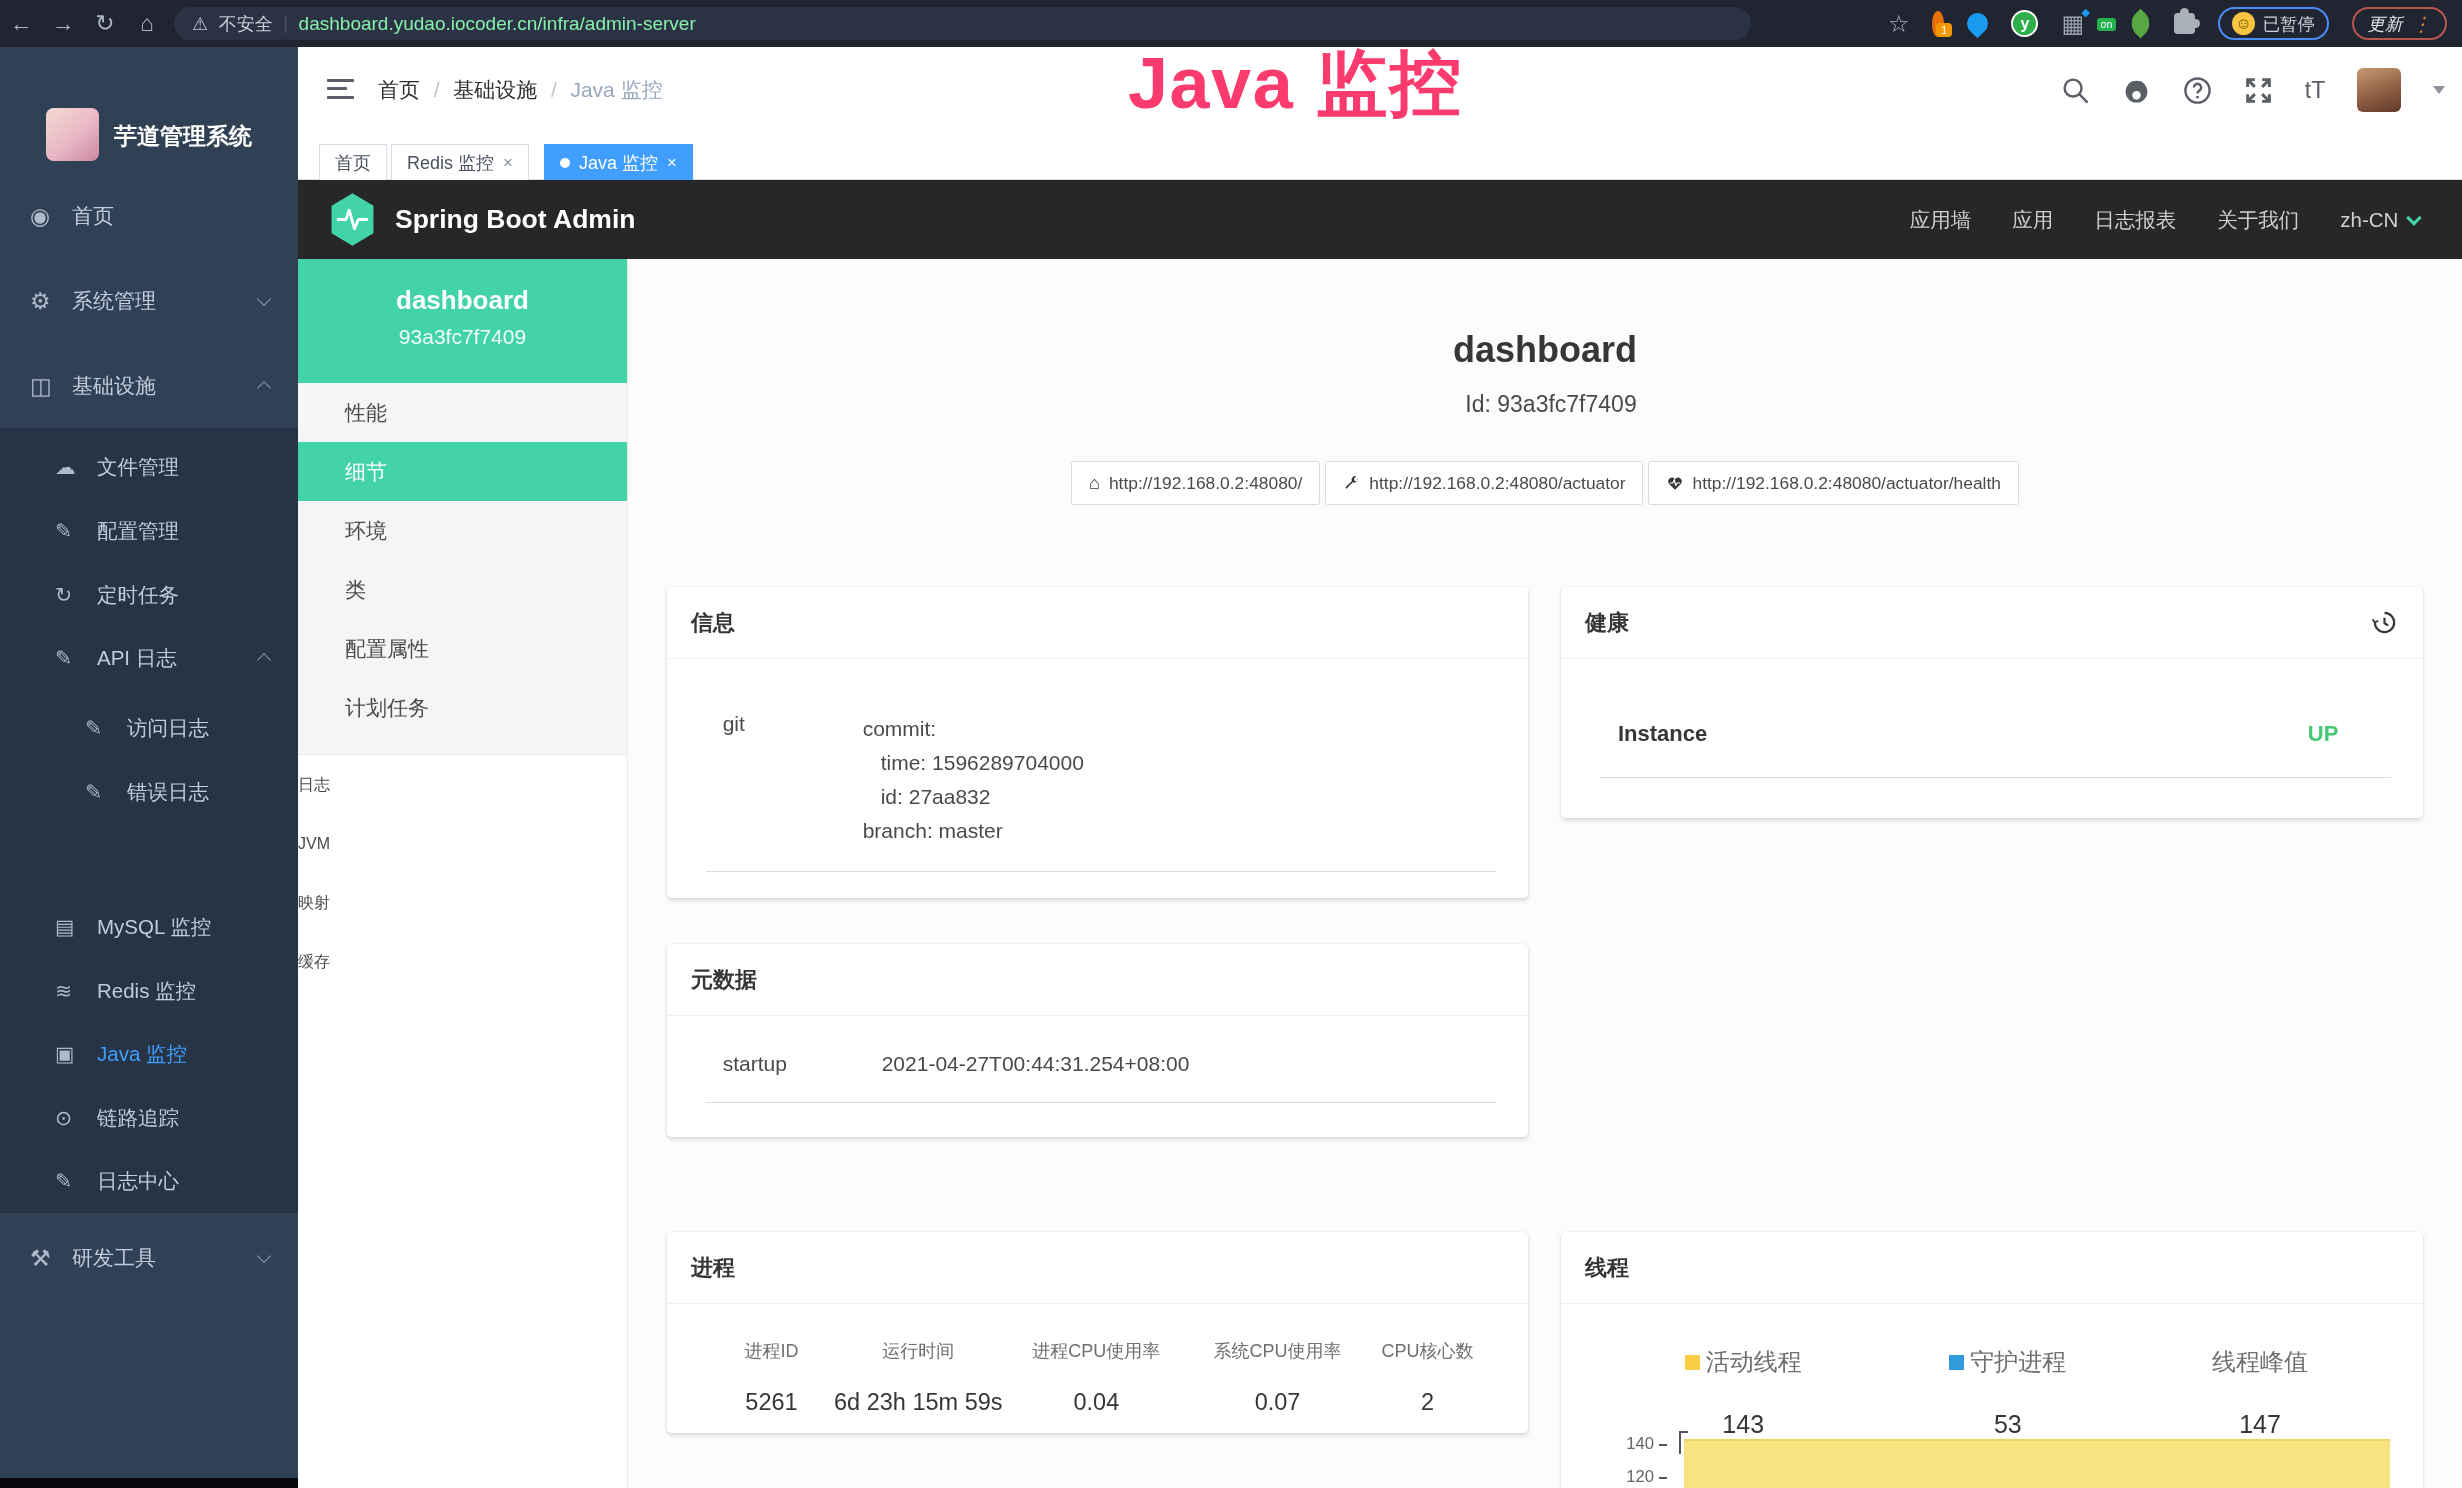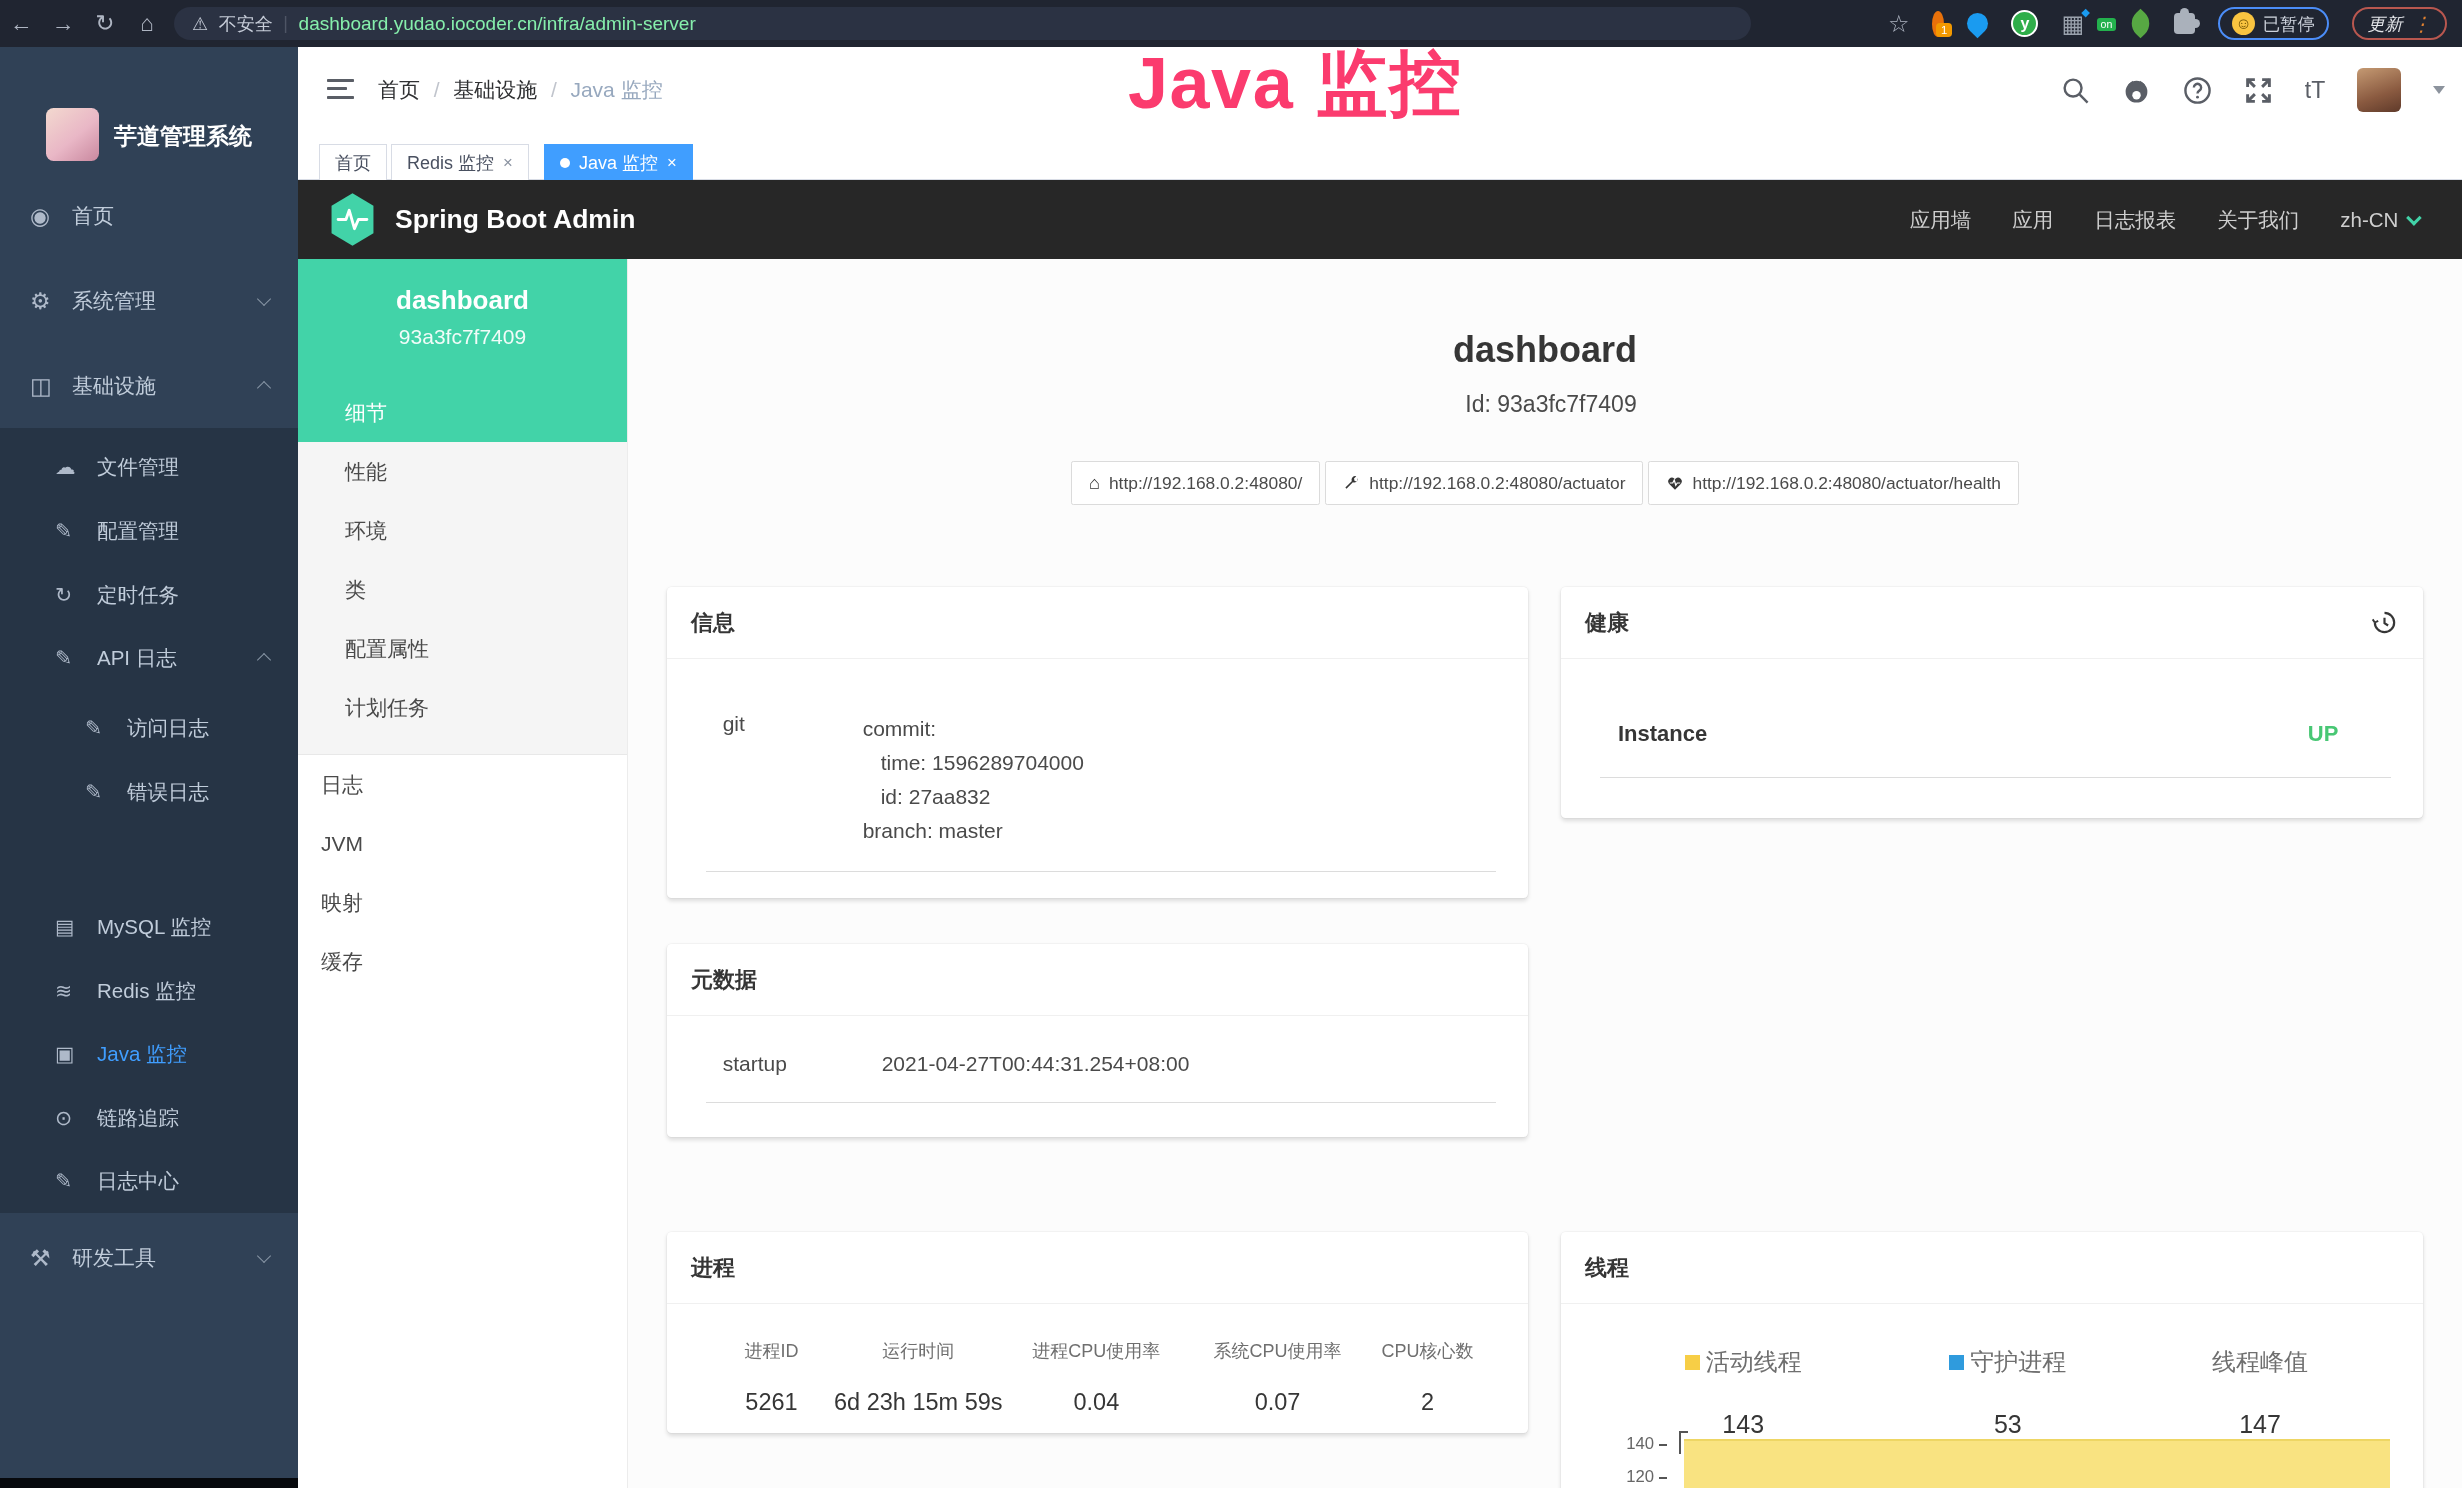--- a/index.html
+++ b/index.html
@@ -113,21 +113,21 @@
   .inst-sidebar{position:absolute;left:0;top:0;width:330px;bottom:0;background:#fff;
                 border-right:0.8px solid #ececec;}
   .inst-head{height:124px;background:#42d3a8;color:#fff;text-align:center;}
   .inst-name{font-size:26px;font-weight:bold;padding-top:26px;}
   .inst-id{font-size:21px;margin-top:9px;color:rgba(255,255,255,.92);}
   .inst-section{height:59px;line-height:59px;background:#f5f5f5;font-weight:bold;font-size:22px;
                 color:#363636;padding-left:23px;border-bottom:0.8px solid #e8e8e8;}
   .inst-gray{background:#f5f5f5;padding-bottom:16.7px;border-bottom:0.8px solid #e8e8e8;}
   .ins-item{height:59px;line-height:59px;padding-left:47px;font-size:21px;color:#4a4a4a;}
   .ins-item.active{background:#42d3a8;color:#fff;}
-  .view-item{height:59px;line-height:59px;padding-left:23px;font-size:21px;color:#4a4a4a;}
+  .view-item{height:59px;line-height:59px;font-size:16px;color:#4a4a4a;}
 
   .main{position:absolute;left:330px;right:0;top:0;bottom:0;background:#fcfcfc;}
   .page-title{position:absolute;top:70px;left:0;right:0;text-align:center;font-size:36px;
               font-weight:600;color:#363636;}
   .page-id{position:absolute;top:132px;left:12px;right:0;text-align:center;font-size:23px;color:#4a4a4a;}
   .chips{position:absolute;top:202px;left:0;right:0;display:flex;justify-content:center;gap:4.6px;}
   .chip{border:0.8px solid #dbdbdb;background:#fff;height:44px;display:flex;align-items:center;
         gap:9px;padding:0 16.7px;font-size:17.4px;color:#4a4a4a;border-radius:2.3px;}
   .chip-ic{font-size:18px;color:#363636;}
 
@@ -374,22 +374,22 @@
     </div>
 
     <div class="content">
 
       <div class="inst-sidebar">
         <div class="inst-head">
           <div class="inst-name">dashboard</div>
           <div class="inst-id">93a3fc7f7409</div>
         </div>
         <div class="inst-gray">
+          <div class="ins-item">性能</div>
           <div class="ins-item active">细节</div>
-          <div class="ins-item">性能</div>
           <div class="ins-item">环境</div>
           <div class="ins-item">类</div>
           <div class="ins-item">配置属性</div>
           <div class="ins-item">计划任务</div>
         </div>
         <div class="view-item">日志</div>
         <div class="view-item">JVM</div>
         <div class="view-item">映射</div>
         <div class="view-item">缓存</div>
       </div>

